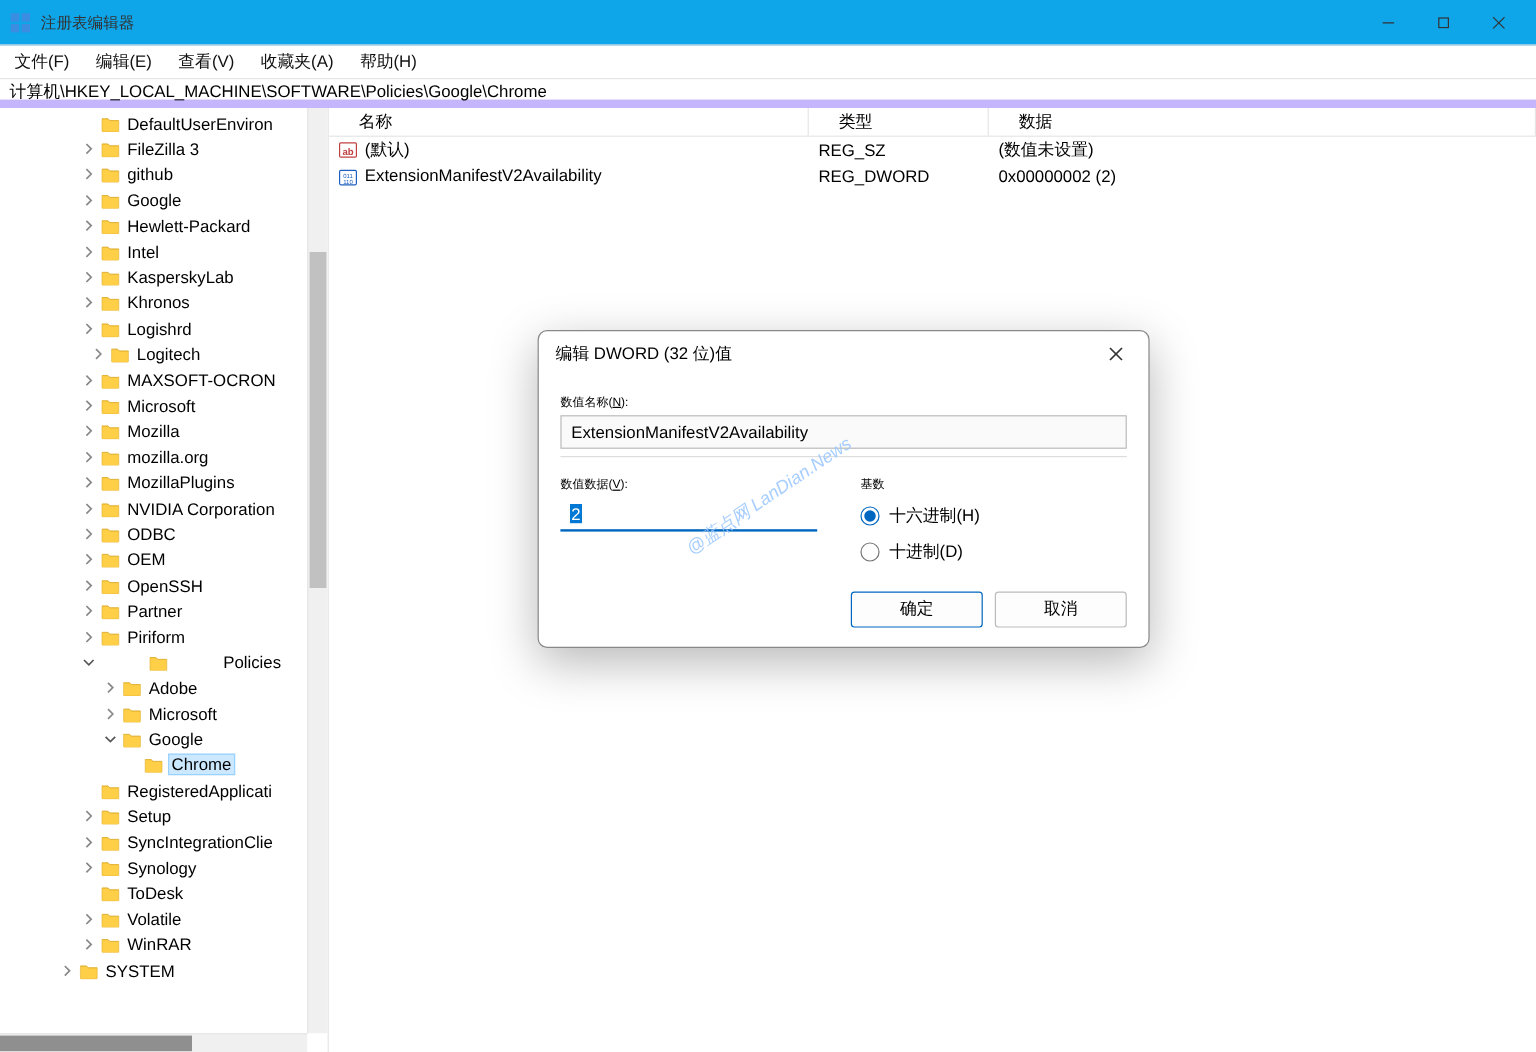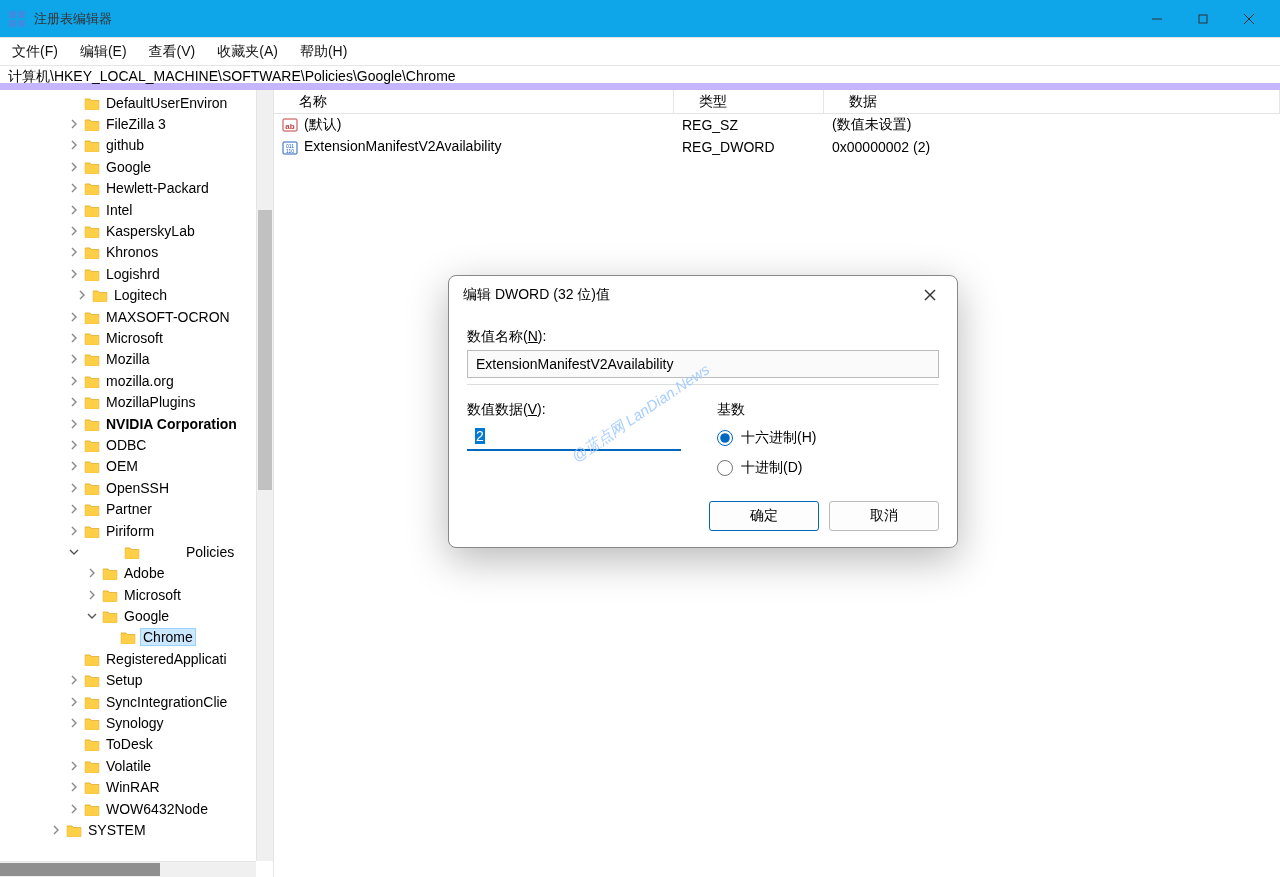--- a/index.html
+++ b/index.html
@@ -49,21 +49,21 @@
 .listbody .row .cell { padding: 0 8px; }
 .valicon { width: 16px; height: 16px; display: inline-block; margin-right: 6px; vertical-align: middle; }
 
 
 .overlay { position: absolute; inset: 0; pointer-events: none; }
 .dialog { position: absolute; left: 448px; top: 275px; width: 510px; background: #fff; border: 1px solid #888; border-radius: 8px; box-shadow: 0 12px 40px rgba(0,0,0,.28); pointer-events: auto; }
 .dialog .dlgtitle { height: 38px; display: flex; align-items: center; padding: 0 14px; }
 .dialog .dlgtitle .t { font-size: 14px; }
 .dialog .dlgtitle .x { margin-left: auto; width: 26px; height: 26px; display: flex; align-items: center; justify-content: center; }
 .dialog .dlgbody { padding: 8px 18px 16px 18px; }
-.flabel { font-size: 14px; margin-top: 6px; margin-bottom: 4px; }
+.flabel { font-size: 10px; margin-top: 6px; margin-bottom: 4px; }
 .flabel .u { text-decoration: underline; }
 .fname { width: 100%; height: 28px; border: 1px solid #bbb; background: #fafafa; padding: 0 8px; font-size: 14px; }
 .fdata { width: 214px; height: 28px; border: none; border-bottom: 2px solid #0067c0; background: #fff; padding: 0 8px; font-size: 14px; color: #000; }
 .fdata::selection { background: #0078d4; color: #fff; }
 .selected-text { background: #0078d4; color: #fff; padding: 0 1px; }
 .hr { height: 1px; background: #ddd; margin: 6px 0 10px 0; }
 .radiogroup { margin-left: 0; }
 .radiogroup .r { display: flex; align-items: center; height: 30px; font-size: 14px; gap: 8px; }
 .radiogroup input[type=radio] { width: 16px; height: 16px; accent-color: #0067c0; }
 .dlgcols { display: flex; gap: 36px; }
@@ -296,21 +296,21 @@
             <svg width="10" height="10" viewBox="0 0 10 10">
               <path d="M3 1 L7 5 L3 9" fill="none" stroke="#888" stroke-width="1.4"></path>
             </svg>
           </span>
           <span class="foldericon"><svg viewBox="0 0 16 14" width="16" height="14">
               <path class="folder-svg" d="M1 3 h5 l1.5 1.5 H15 v8.5 a1 1 0 0 1 -1 1 H2 a1 1 0 0 1 -1 -1 Z"></path>
               <path d="M1 3 h5 l1.5 1.5 H15" fill="none" stroke="#d9a820" stroke-width=".5"></path>
             </svg></span>
           <span class="label">MozillaPlugins</span>
         </div>
-        <div class="node" style="padding-left: 66px; font-weight: bold;">
+        <div class="node" style="padding-left: 66px;">
           <span class="expander">
             <svg width="10" height="10" viewBox="0 0 10 10">
               <path d="M3 1 L7 5 L3 9" fill="none" stroke="#888" stroke-width="1.4"></path>
             </svg>
           </span>
           <span class="foldericon"><svg viewBox="0 0 16 14" width="16" height="14">
               <path class="folder-svg" d="M1 3 h5 l1.5 1.5 H15 v8.5 a1 1 0 0 1 -1 1 H2 a1 1 0 0 1 -1 -1 Z"></path>
               <path d="M1 3 h5 l1.5 1.5 H15" fill="none" stroke="#d9a820" stroke-width=".5"></path>
             </svg></span>
           <span class="label">NVIDIA Corporation</span>
@@ -511,32 +511,20 @@
           <span class="expander">
             <svg width="10" height="10" viewBox="0 0 10 10">
               <path d="M3 1 L7 5 L3 9" fill="none" stroke="#888" stroke-width="1.4"></path>
             </svg>
           </span>
           <span class="foldericon"><svg viewBox="0 0 16 14" width="16" height="14">
               <path class="folder-svg" d="M1 3 h5 l1.5 1.5 H15 v8.5 a1 1 0 0 1 -1 1 H2 a1 1 0 0 1 -1 -1 Z"></path>
               <path d="M1 3 h5 l1.5 1.5 H15" fill="none" stroke="#d9a820" stroke-width=".5"></path>
             </svg></span>
           <span class="label">WinRAR</span>
-        </div>
-        <div class="node" style="padding-left: 66px;">
-          <span class="expander">
-            <svg width="10" height="10" viewBox="0 0 10 10">
-              <path d="M3 1 L7 5 L3 9" fill="none" stroke="#888" stroke-width="1.4"></path>
-            </svg>
-          </span>
-          <span class="foldericon"><svg viewBox="0 0 16 14" width="16" height="14">
-              <path class="folder-svg" d="M1 3 h5 l1.5 1.5 H15 v8.5 a1 1 0 0 1 -1 1 H2 a1 1 0 0 1 -1 -1 Z"></path>
-              <path d="M1 3 h5 l1.5 1.5 H15" fill="none" stroke="#d9a820" stroke-width=".5"></path>
-            </svg></span>
-          <span class="label">WOW6432Node</span>
         </div>
         <div class="node" style="padding-left: 48px;">
           <span class="expander">
             <svg width="10" height="10" viewBox="0 0 10 10">
               <path d="M3 1 L7 5 L3 9" fill="none" stroke="#888" stroke-width="1.4"></path>
             </svg>
           </span>
           <span class="foldericon"><svg viewBox="0 0 16 14" width="16" height="14">
               <path class="folder-svg" d="M1 3 h5 l1.5 1.5 H15 v8.5 a1 1 0 0 1 -1 1 H2 a1 1 0 0 1 -1 -1 Z"></path>
               <path d="M1 3 h5 l1.5 1.5 H15" fill="none" stroke="#d9a820" stroke-width=".5"></path>

